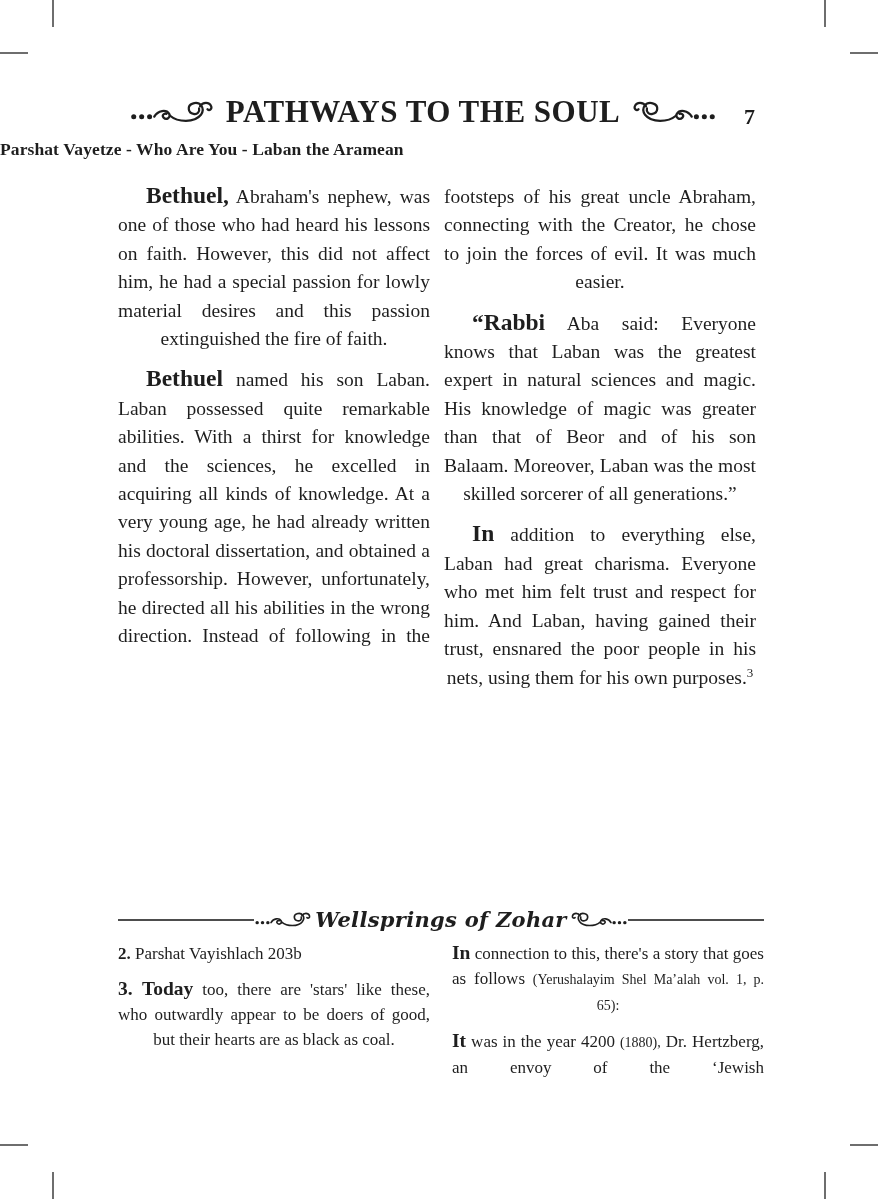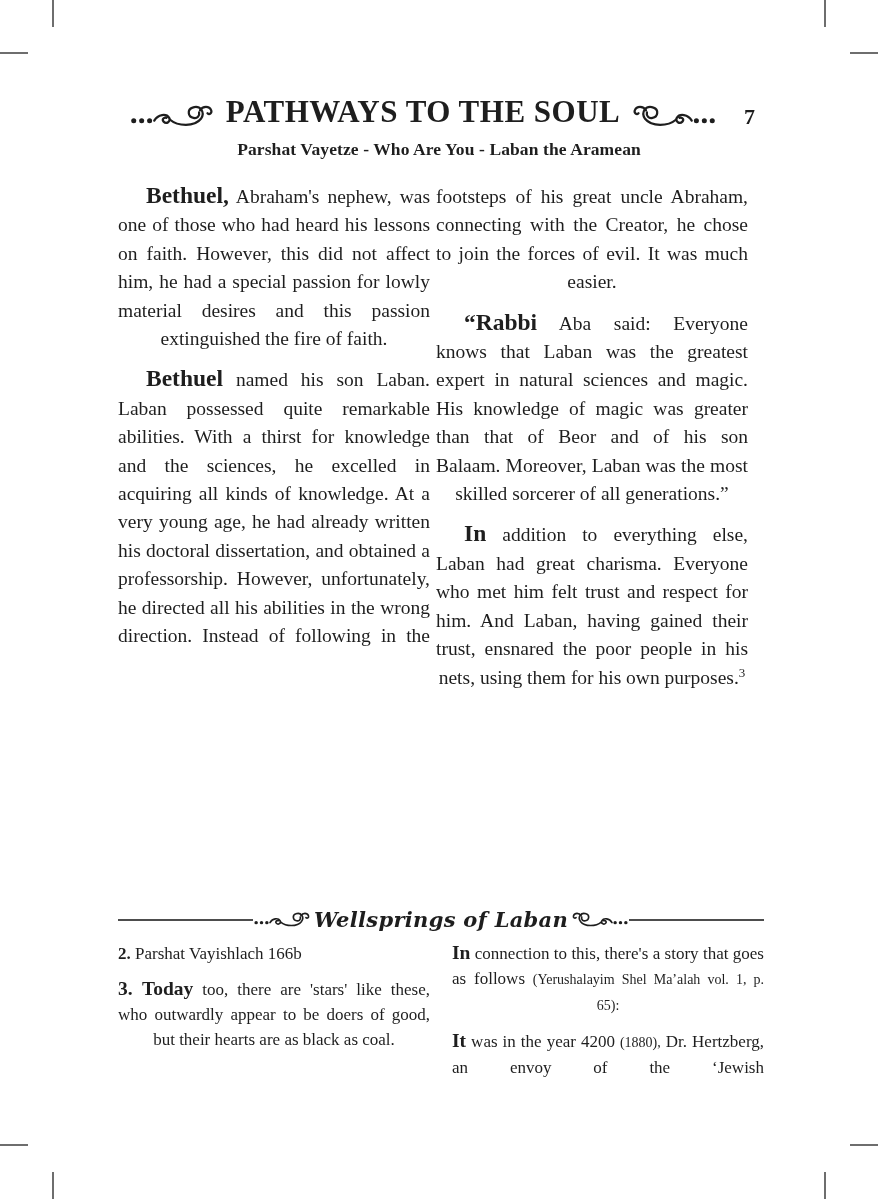--- a/index.html
+++ b/index.html
@@ -8,40 +8,40 @@
     font-family:"Liberation Serif", serif; color:#1e1e1e; overflow:hidden;
     margin:0 auto;
   }
   
   .crop { position:absolute; background:#6e6e6e; }
   .crop.v { width:2px; height:27px; }
   .crop.h { width:28px; height:2px; }
   
   .header-row {
     position:absolute; top:94px; left:0; width:846px;
-    display:flex; justify-content:center; align-items:flex-end; gap:10px;
+    display:flex; justify-content:center; align-items:center; gap:10px;
   }
   .page-title {
     font-size:31px; font-weight:bold; letter-spacing:0.5px; white-space:nowrap;
     line-height:36px;
   }
   .page-num {
     position:absolute; top:104px; left:744px; font-size:22px; font-weight:bold;
   }
   .subtitle {
-    position:absolute; top:139px; left:0; width:878px; text-align:center;
+    position:absolute; top:139px; left:0; width:878px; 
     font-size:17.5px; font-weight:bold; letter-spacing:0.1px;
   }
   .orn { width:88px; height:28px; flex:0 0 auto; }
   .orn.flip { transform:scaleX(-1); }
   .orn-sm { width:58px; height:19px; flex:0 0 auto; }
   .orn-sm.flip { transform:scaleX(-1); }
   
   .content { position:absolute; top:183px; left:118px; width:646px; }
-  .cols { display:flex; gap:6px; height:712px; overflow:hidden; }
+  .cols { display:flex; gap:14px; height:712px; overflow:hidden; }
   .col { width:312px; font-size:19.5px; line-height:28.4px; }
   .para { margin:0 0 13px 0; text-align:justify; text-align-last:center; -moz-text-align-last:center; }
   .para.indent { text-indent:28px; }
   .para.last-left { text-align-last:left; -moz-text-align-last:left; }
   .para.last-justify { text-align-last:justify; -moz-text-align-last:justify; }
   .seg-lead { font-weight:bold; font-size:23.5px; line-height:1; }
   .seg-bold { font-weight:bold; }
   .seg-small { font-size:14px; }
   sup.seg-sup { font-size:13px; line-height:0; }
   
@@ -121,39 +121,39 @@
           <circle cx="5" cy="20" r="2.7"></circle>
             <circle cx="13.5" cy="20" r="2.7"></circle>
             <circle cx="22" cy="20" r="2.7"></circle>
         </g>
         <g fill="none" stroke="#1e1e1e" stroke-width="2.6" stroke-linecap="round">
           <path d="M27 20 C 31 13, 40 12, 43 17 C 45 21, 40 24, 37 21 C 35 19, 37 16, 40 17"></path>
           <path d="M44 19 C 52 26, 70 27, 77 18 C 82 11, 76 3, 68 6 C 62 8, 63 16, 69 17 C 73 18, 76 15, 75 11"></path>
           <path d="M76 9 C 79 4, 86 4, 88 9 C 89 12, 86 14, 84 12"></path>
         </g>
       </svg>
-      <div class="divider-label">Wellsprings of Laban</div>
+      <div class="divider-label">Wellsprings of Zohar</div>
       <svg class="orn-sm flip" viewBox="0 0 92 30">
         <g fill="#1e1e1e">
           <circle cx="5" cy="20" r="2.7"></circle>
             <circle cx="13.5" cy="20" r="2.7"></circle>
             <circle cx="22" cy="20" r="2.7"></circle>
         </g>
         <g fill="none" stroke="#1e1e1e" stroke-width="2.6" stroke-linecap="round">
           <path d="M27 20 C 31 13, 40 12, 43 17 C 45 21, 40 24, 37 21 C 35 19, 37 16, 40 17"></path>
           <path d="M44 19 C 52 26, 70 27, 77 18 C 82 11, 76 3, 68 6 C 62 8, 63 16, 69 17 C 73 18, 76 15, 75 11"></path>
           <path d="M76 9 C 79 4, 86 4, 88 9 C 89 12, 86 14, 84 12"></path>
         </g>
       </svg>
       <div class="rule"></div>
     </div>
 
     <div class="footnotes">
       <div class="fn-col">
-          <p class="para last-left"><span class="seg-bold">2.</span><span> Parshat Vayishlach 166b</span></p>
+          <p class="para last-left"><span class="seg-bold">2.</span><span> Parshat Vayishlach 203b</span></p>
           <p class="para"><span class="seg-lead">3. Today</span><span> too, there are 'stars' like these, who outwardly appear to be doers of good, but their hearts are as black as coal.</span></p>
         </div>
       <div class="fn-col">
           <p class="para"><span class="seg-lead">In</span><span> connection to this, there's a story that goes as follows </span><span class="seg-small">(Yerushalayim Shel Ma’alah vol. 1, p. 65):</span></p>
           <p class="para last-justify"><span class="seg-lead">It</span><span> was in the year 4200 </span><span class="seg-small">(1880),</span><span> Dr. Hertzberg, an envoy of the ‘Jewish</span></p>
         </div>
     </div>
   </div>
 
 </div>

